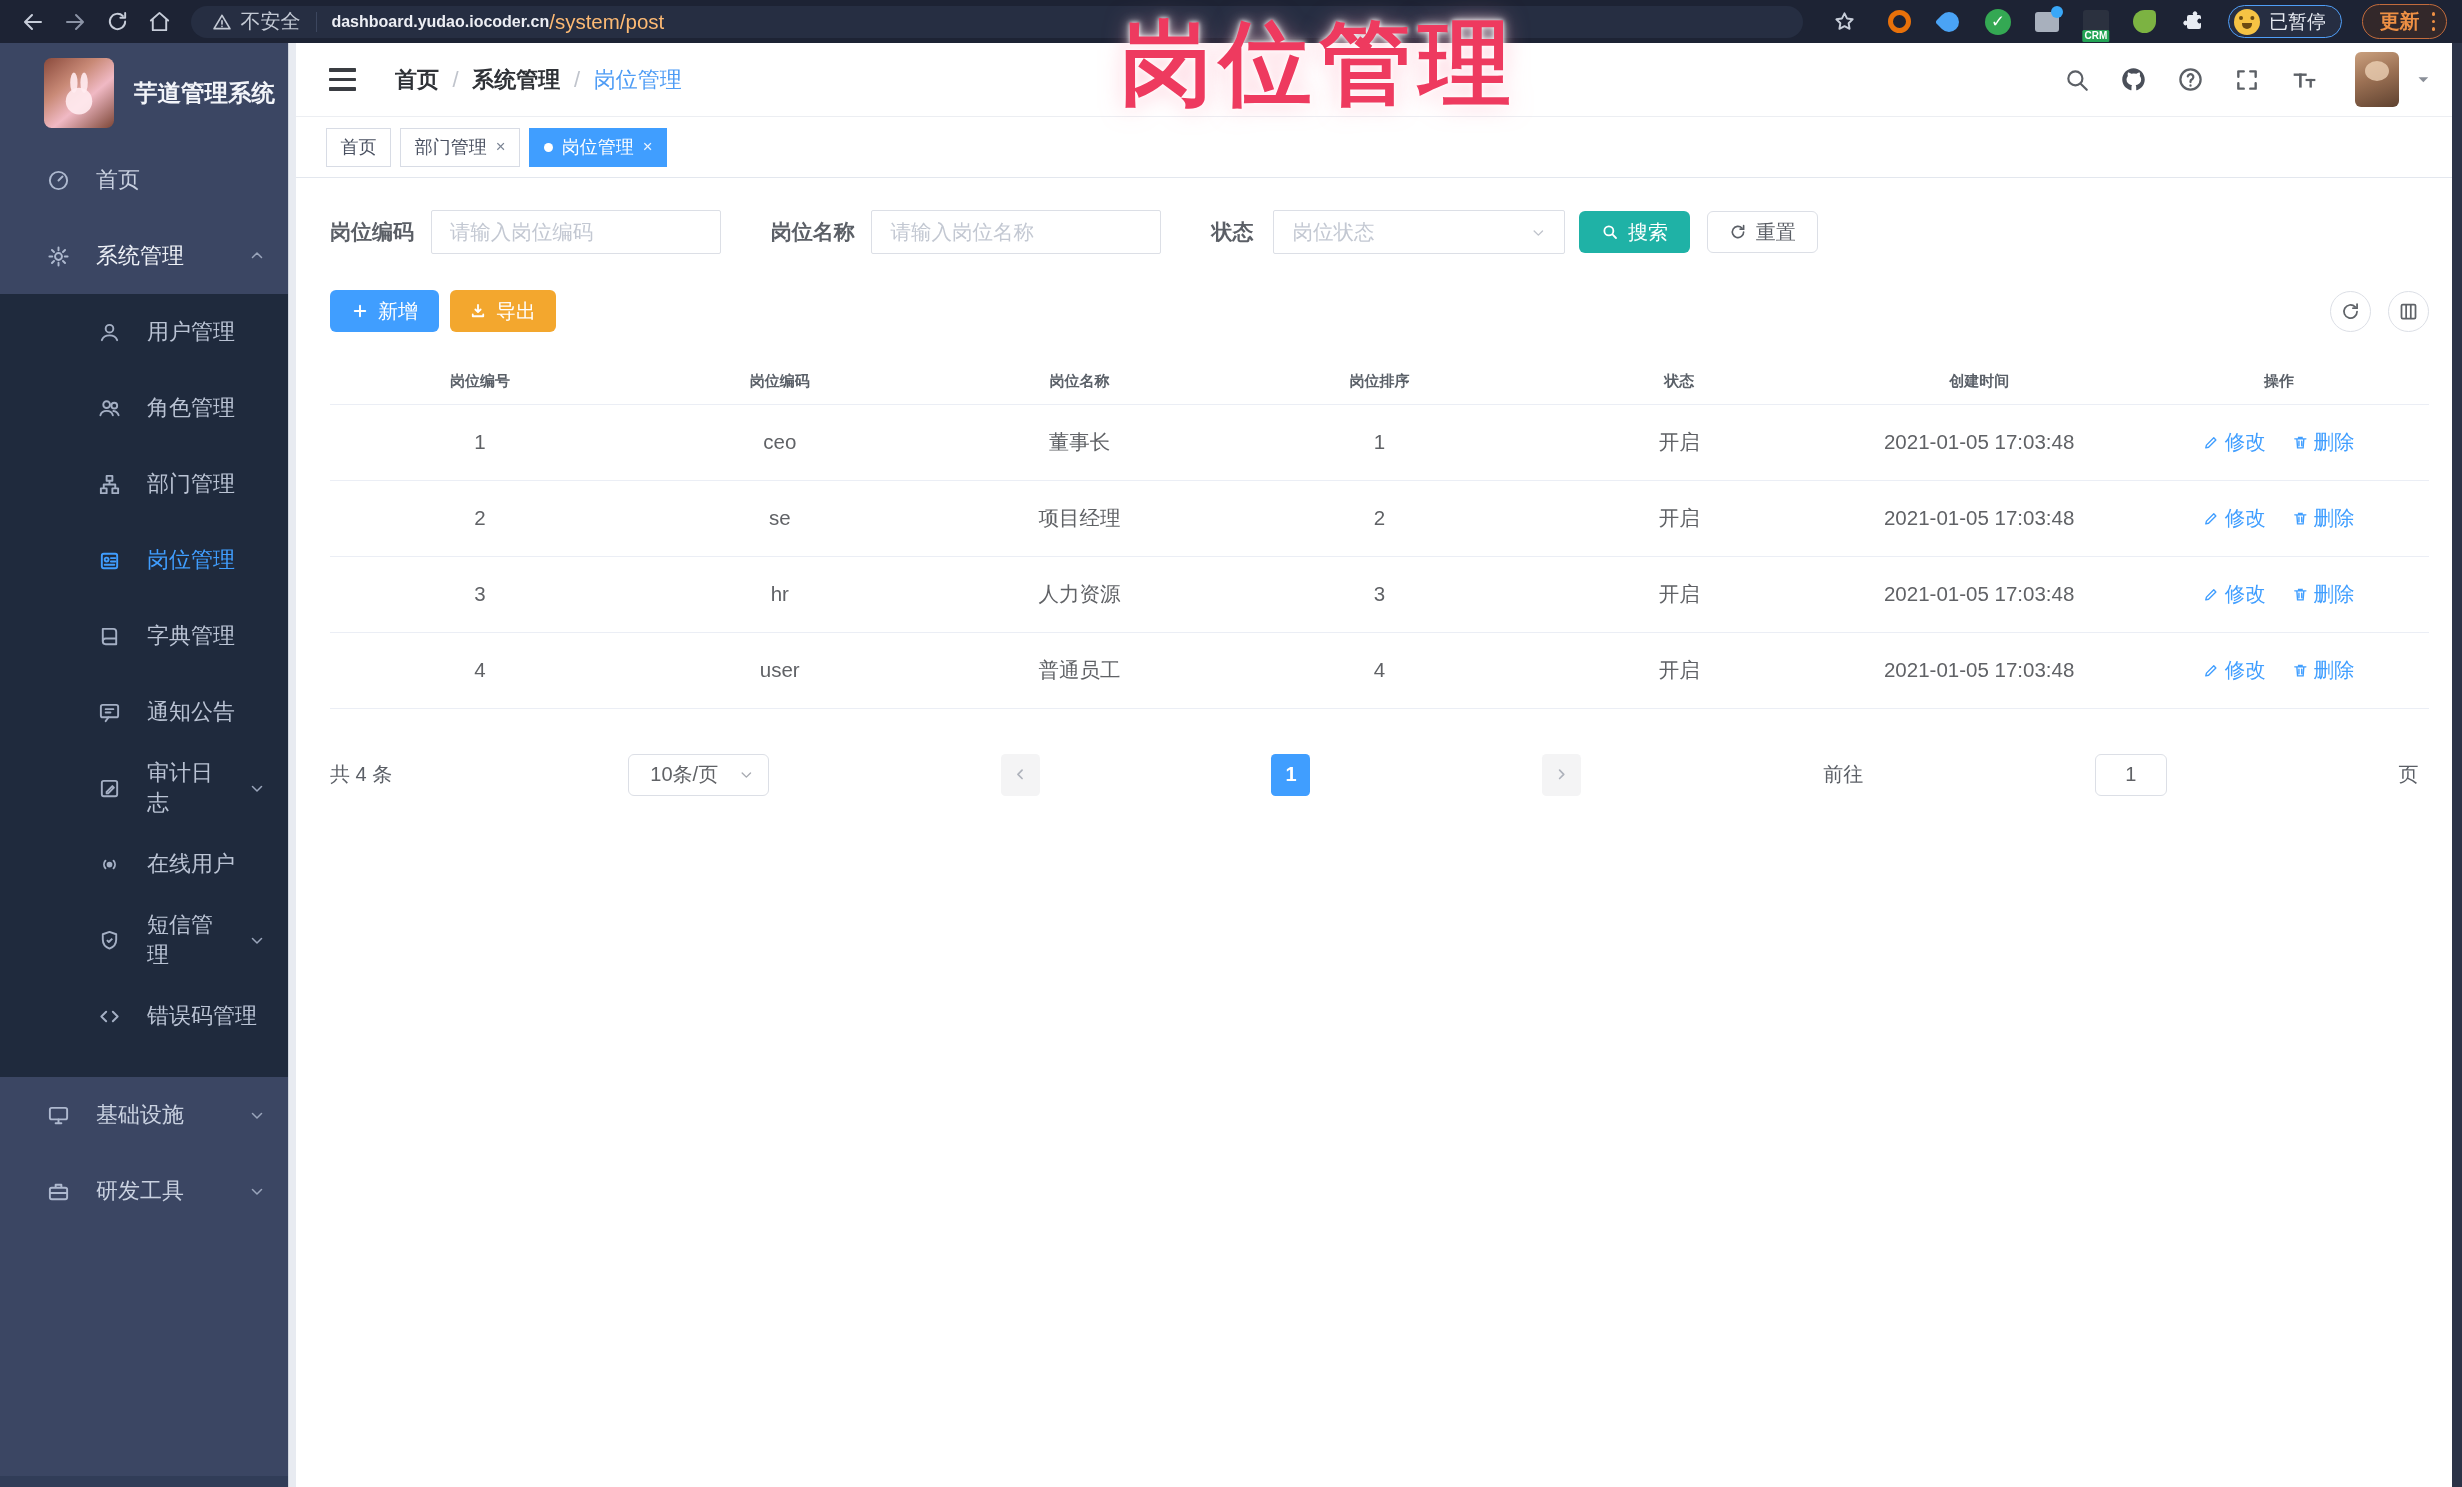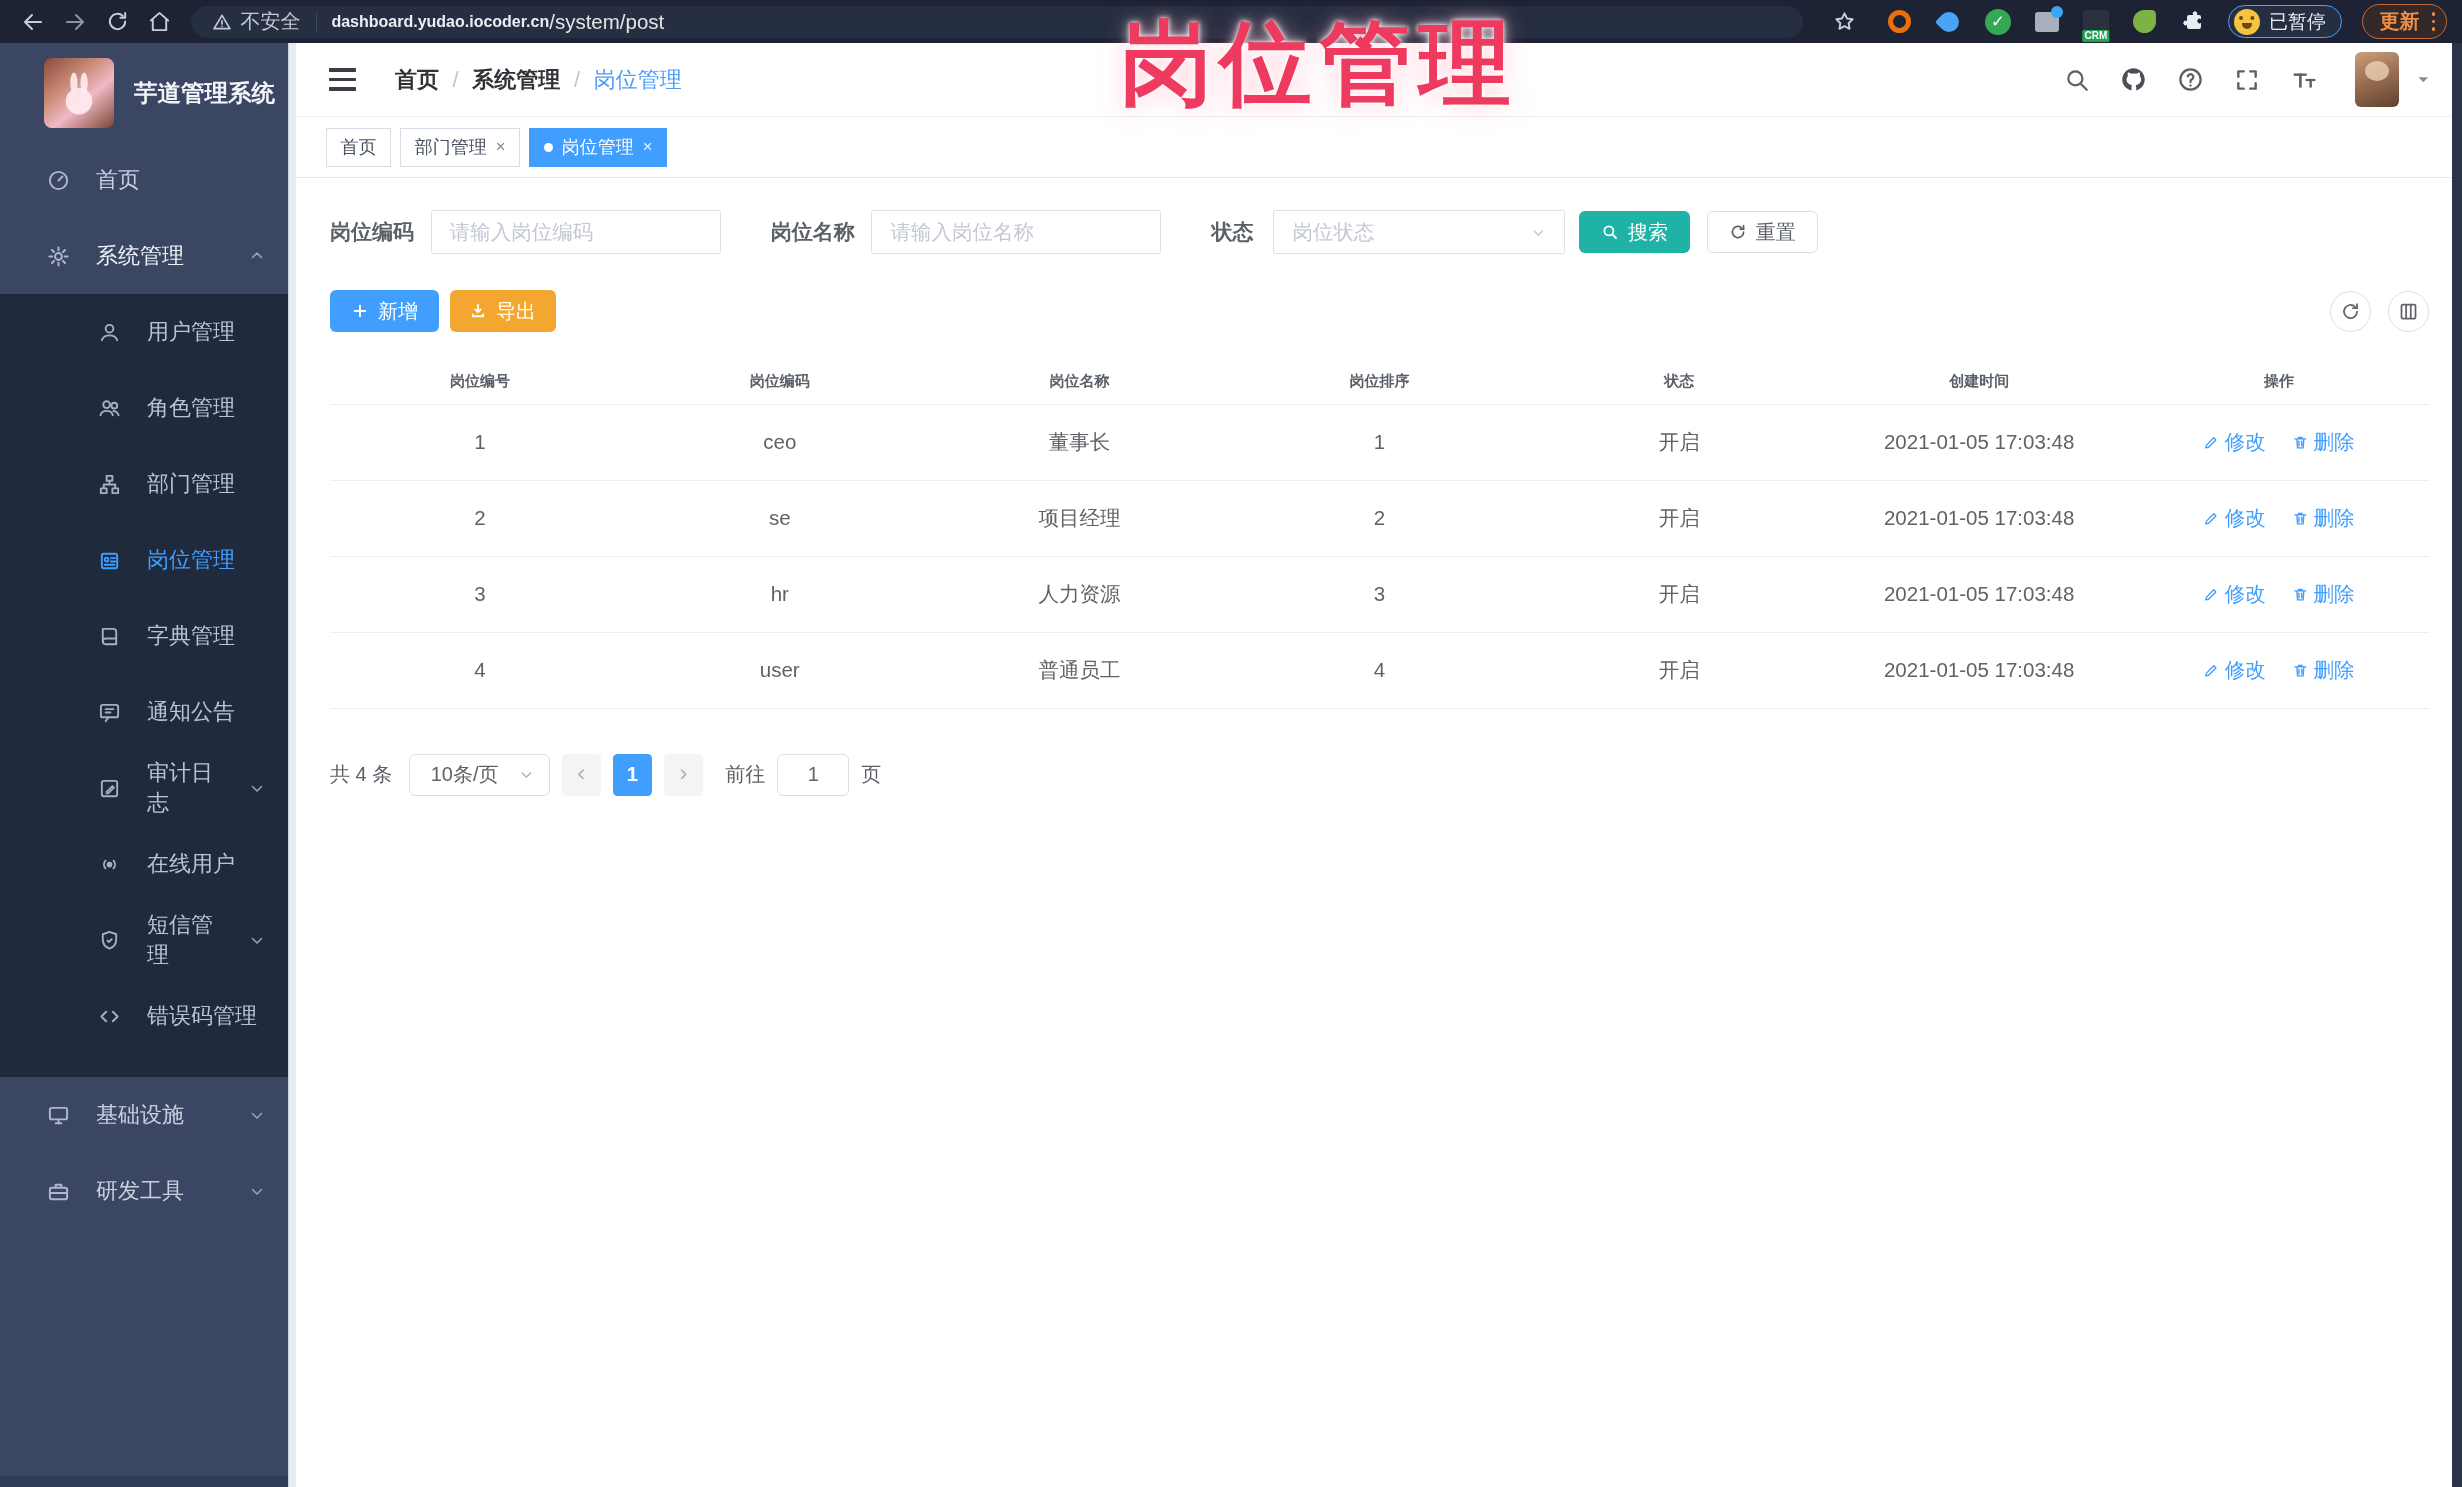--- a/index.html
+++ b/index.html
@@ -10,21 +10,21 @@
   .icon { display:inline-flex; align-items:center; justify-content:center; flex:0 0 auto; }
 
   
   .browser-bar { height:43px; background:#1d2334; display:flex; align-items:center; padding:0 15px 0 12px; }
   .nav-btn { width:42px; height:33px; display:flex; align-items:center; justify-content:center; color:#c7cdd9; }
   .nav-btn.dim { color:#8b93a5; }
   .address-pill { flex:1; height:32px; margin:0 20px 0 10.6px; background:#262e42; border-radius:16px; display:flex; align-items:center; padding:0 21px; min-width:0; }
   .addr-sec { color:#c3c9d4; font-size:20px; display:flex; align-items:center; gap:9px; }
   .addr-sep { width:0.8px; height:20px; background:#3c465e; margin:0 15px; }
   .addr-host { color:#eceef4; font-size:16px; font-weight:bold; white-space:nowrap; }
-  .addr-path { color:#e5e5e5; font-size:20.5px; white-space:nowrap; }
+  .addr-path { color:#fdba74; font-size:20.5px; white-space:nowrap; }
   .chrome-right { display:flex; align-items:center; gap:20px; }
   .ext { width:29px; height:29px; display:flex; align-items:center; justify-content:center; position:relative; }
   .ext-dot-orange { width:23px; height:23px; border:5.3px solid #e8710a; border-radius:50%; }
   .ext-pin-blue { width:20px; height:20px; background:#4aa3f5; border-radius:50% 50% 50% 3px; transform:rotate(45deg); }
   .ext-check-green { width:26px; height:26px; background:#34a853; border-radius:50%; color:#fff; display:flex; align-items:center; justify-content:center; font-size:16.7px; font-weight:bold; }
   .ext-grid { width:24px; height:20px; background:#a8b0bd; border-radius:3px; position:relative; }
   .ext-grid::after { content:""; position:absolute; right:-4.5px; top:-6px; width:12px; height:12px; background:#39a7f7; border-radius:50%; }
   .ext-crm { width:26px; height:23px; background:#2b313f; border-radius:3px; position:relative; }
   .ext-crm .crm-tag { position:absolute; left:50%; transform:translateX(-50%); bottom:-9px; background:#23a455; color:#fff; font-size:10px; font-weight:bold; padding:0.8px 2.3px; border-radius:1.5px; line-height:1; }
   .ext-leaf { width:23px; height:23px; background:#7cb342; border-radius:50% 4.5px 50% 50%; }
@@ -103,21 +103,21 @@
   .circle-btn { width:41px; height:41px; border-radius:50%; border:0.8px solid #dcdfe6; background:#fff; color:#5f6368; display:flex; align-items:center; justify-content:center; cursor:pointer; }
 
   
   table.data { width:100%; border-collapse:collapse; table-layout:fixed; margin-top:27px; }
   table.data th { height:45px; font-size:15px; color:#5a6068; font-weight:bold; text-align:center; border-bottom:0.8px solid #ebeef5; }
   table.data td { height:76px; text-align:center; font-size:20.5px; color:#606266; border-bottom:0.8px solid #ebeef5; }
   .op-link { color:#409eff; display:inline-flex; align-items:center; gap:4.5px; cursor:pointer; }
   .op-link + .op-link { margin-left:21px; }
 
   
-  .pagination { display:flex; align-items:center; justify-content:flex-start; margin-top:45px; gap:12px; font-size:20px; color:#5b5f66; padding-right:10.6px; }
+  .pagination { display:flex; align-items:center; justify-content:space-between; margin-top:45px; gap:12px; font-size:20px; color:#5b5f66; padding-right:10.6px; }
   .pg-total { margin-right:4.5px; }
   .pg-size { width:141px; height:42px; border:0.8px solid #dcdfe6; border-radius:6px; display:flex; align-items:center; justify-content:space-between; padding:0 13.6px 0 21px; color:#606266; }
   .pg-size .icon { color:#a8abb2; }
   .pg-btn { width:39px; height:42px; border-radius:4.5px; background:#f4f4f5; color:#aeb2bb; display:flex; align-items:center; justify-content:center; cursor:pointer; }
   .pg-page { width:39px; height:42px; border-radius:4.5px; background:#409eff; color:#fff; font-weight:bold; display:flex; align-items:center; justify-content:center; cursor:pointer; }
   .pg-goto { margin-left:10.6px; }
   .pg-input { width:72px; height:42px; border:0.8px solid #dcdfe6; border-radius:6px; text-align:center; font-size:20px; color:#606266; outline:none; font-family:inherit; }
 
   
   .overlay-title { position:absolute; left:1120px; top:1.5px; font-size:92px; font-weight:bold; letter-spacing:7.6px; color:#ee3a5f; z-index:50; white-space:nowrap;

